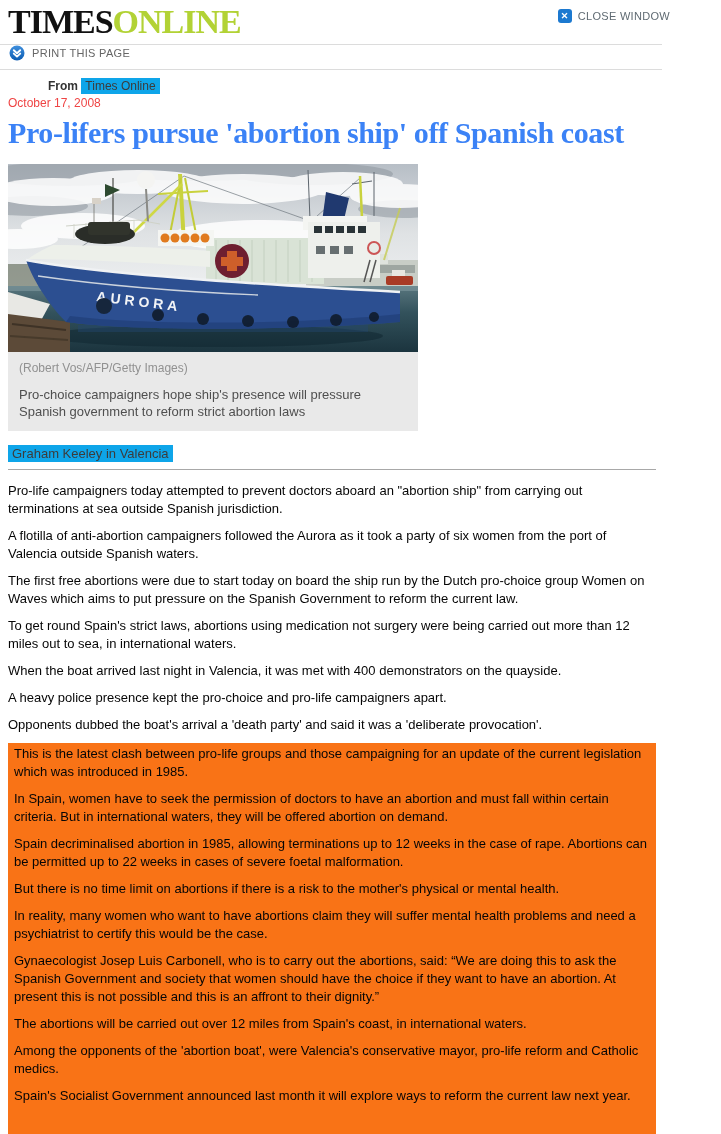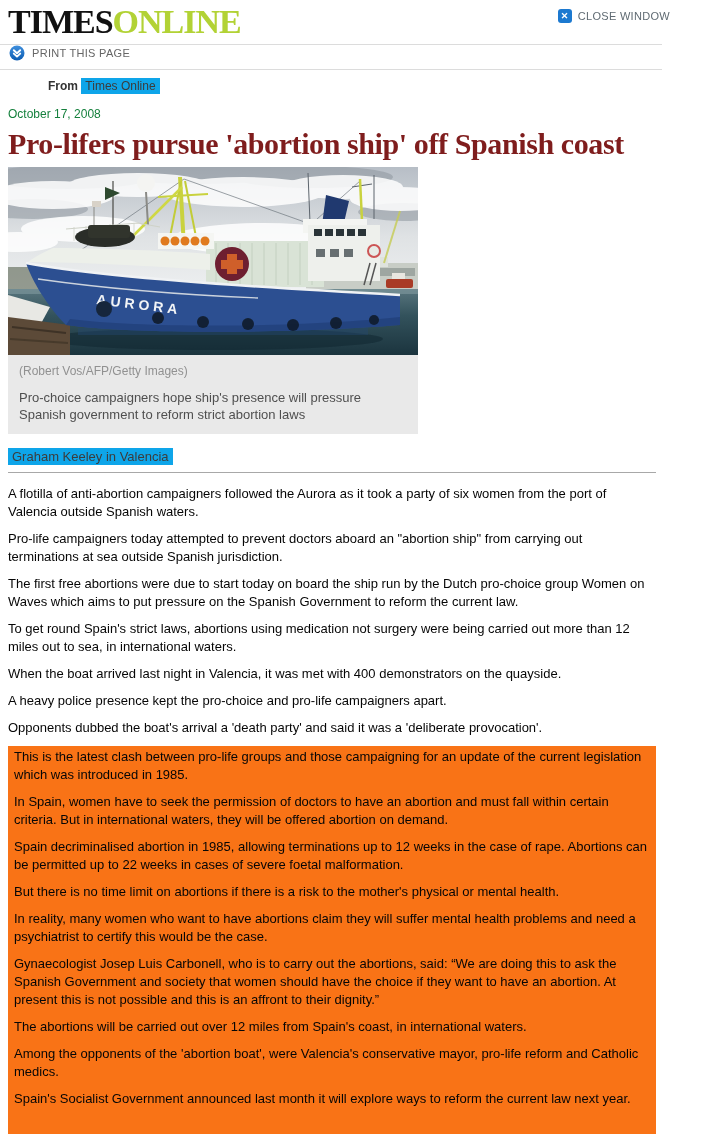--- a/index.html
+++ b/index.html
@@ -35,24 +35,24 @@
     display:flex; align-items:flex-start; padding-left:9px; gap:7px;
   }
   .print-link { display:flex; align-items:center; gap:7px; font-size:11px; color:#666;
     letter-spacing:.3px; text-decoration:none; cursor:pointer; }
 
   
   .content { padding:0 6px 0 8px; display:flex; flex-direction:column; flex:1; }
   .from-row { margin-top:9px; font-size:12px; color:#222; }
   .from-label { font-weight:bold; color:#333;padding-left:40px; }
   .hl { background:#0ea5e9; color:#3c3c3c; padding:1px 4px; }
-  .date-row { margin-top:14px; font-size:12px; color:#15803d; }
+  .date-row { margin-top:3px; font-size:12px; color:#ef4444; }
   .headline {
-    font-family:"Liberation Serif", serif; font-weight:bold; color:#7f1d1d;
-    font-size:30px; line-height:34px; letter-spacing:-.4px; margin:6px 0 6px;
+    font-family:"Liberation Serif", serif; font-weight:bold; color:#3b82f6;
+    font-size:30px; line-height:34px; letter-spacing:-.4px; margin:6px 0 14px;
   }
 
   
   .photo-block { width:410px; }
   .photo-block svg { display:block; }
   .caption-box { background:#e9e9e9; padding:9px 11px 11px; }
   .credit { font-size:12px; color:#919191; }
   .caption { margin-top:11px; font-size:13px; line-height:17px; color:#4f4f4f; max-width:352px; }
 
   
@@ -274,22 +274,22 @@
         <div class="caption">Pro-choice campaigners hope ship's presence will pressure Spanish government to reform strict abortion laws</div>
       </div>
     </div>
 
     <div class="byline-row">
       <span class="hl">Graham Keeley in Valencia</span>
     </div>
     <hr class="rule">
 
     <div class="article-top">
+        <p>Pro-life campaigners today attempted to prevent doctors aboard an "abortion ship" from carrying out terminations at sea outside Spanish jurisdiction.</p>
         <p>A flotilla of anti-abortion campaigners followed the Aurora as it took a party of six women from the port of Valencia outside Spanish waters.</p>
-        <p>Pro-life campaigners today attempted to prevent doctors aboard an "abortion ship" from carrying out terminations at sea outside Spanish jurisdiction.</p>
         <p>The first free abortions were due to start today on board the ship run by the Dutch pro-choice group Women on Waves which aims to put pressure on the Spanish Government to reform the current law.</p>
         <p>To get round Spain's strict laws, abortions using medication not surgery were being carried out more than 12 miles out to sea, in international waters.</p>
         <p>When the boat arrived last night in Valencia, it was met with 400 demonstrators on the quayside.</p>
         <p>A heavy police presence kept the pro-choice and pro-life campaigners apart.</p>
         <p>Opponents dubbed the boat's arrival a 'death party' and said it was a 'deliberate provocation'.</p>
       </div>
     <div class="article-indent">
         <p>This is the latest clash between pro-life groups and those campaigning for an update of the current legislation which was introduced in 1985.</p>
         <p>In Spain, women have to seek the permission of doctors to have an abortion and must fall within certain criteria. But in international waters, they will be offered abortion on demand.</p>
         <p>Spain decriminalised abortion in 1985, allowing terminations up to 12 weeks in the case of rape. Abortions can be permitted up to 22 weeks in cases of severe foetal malformation.</p>

